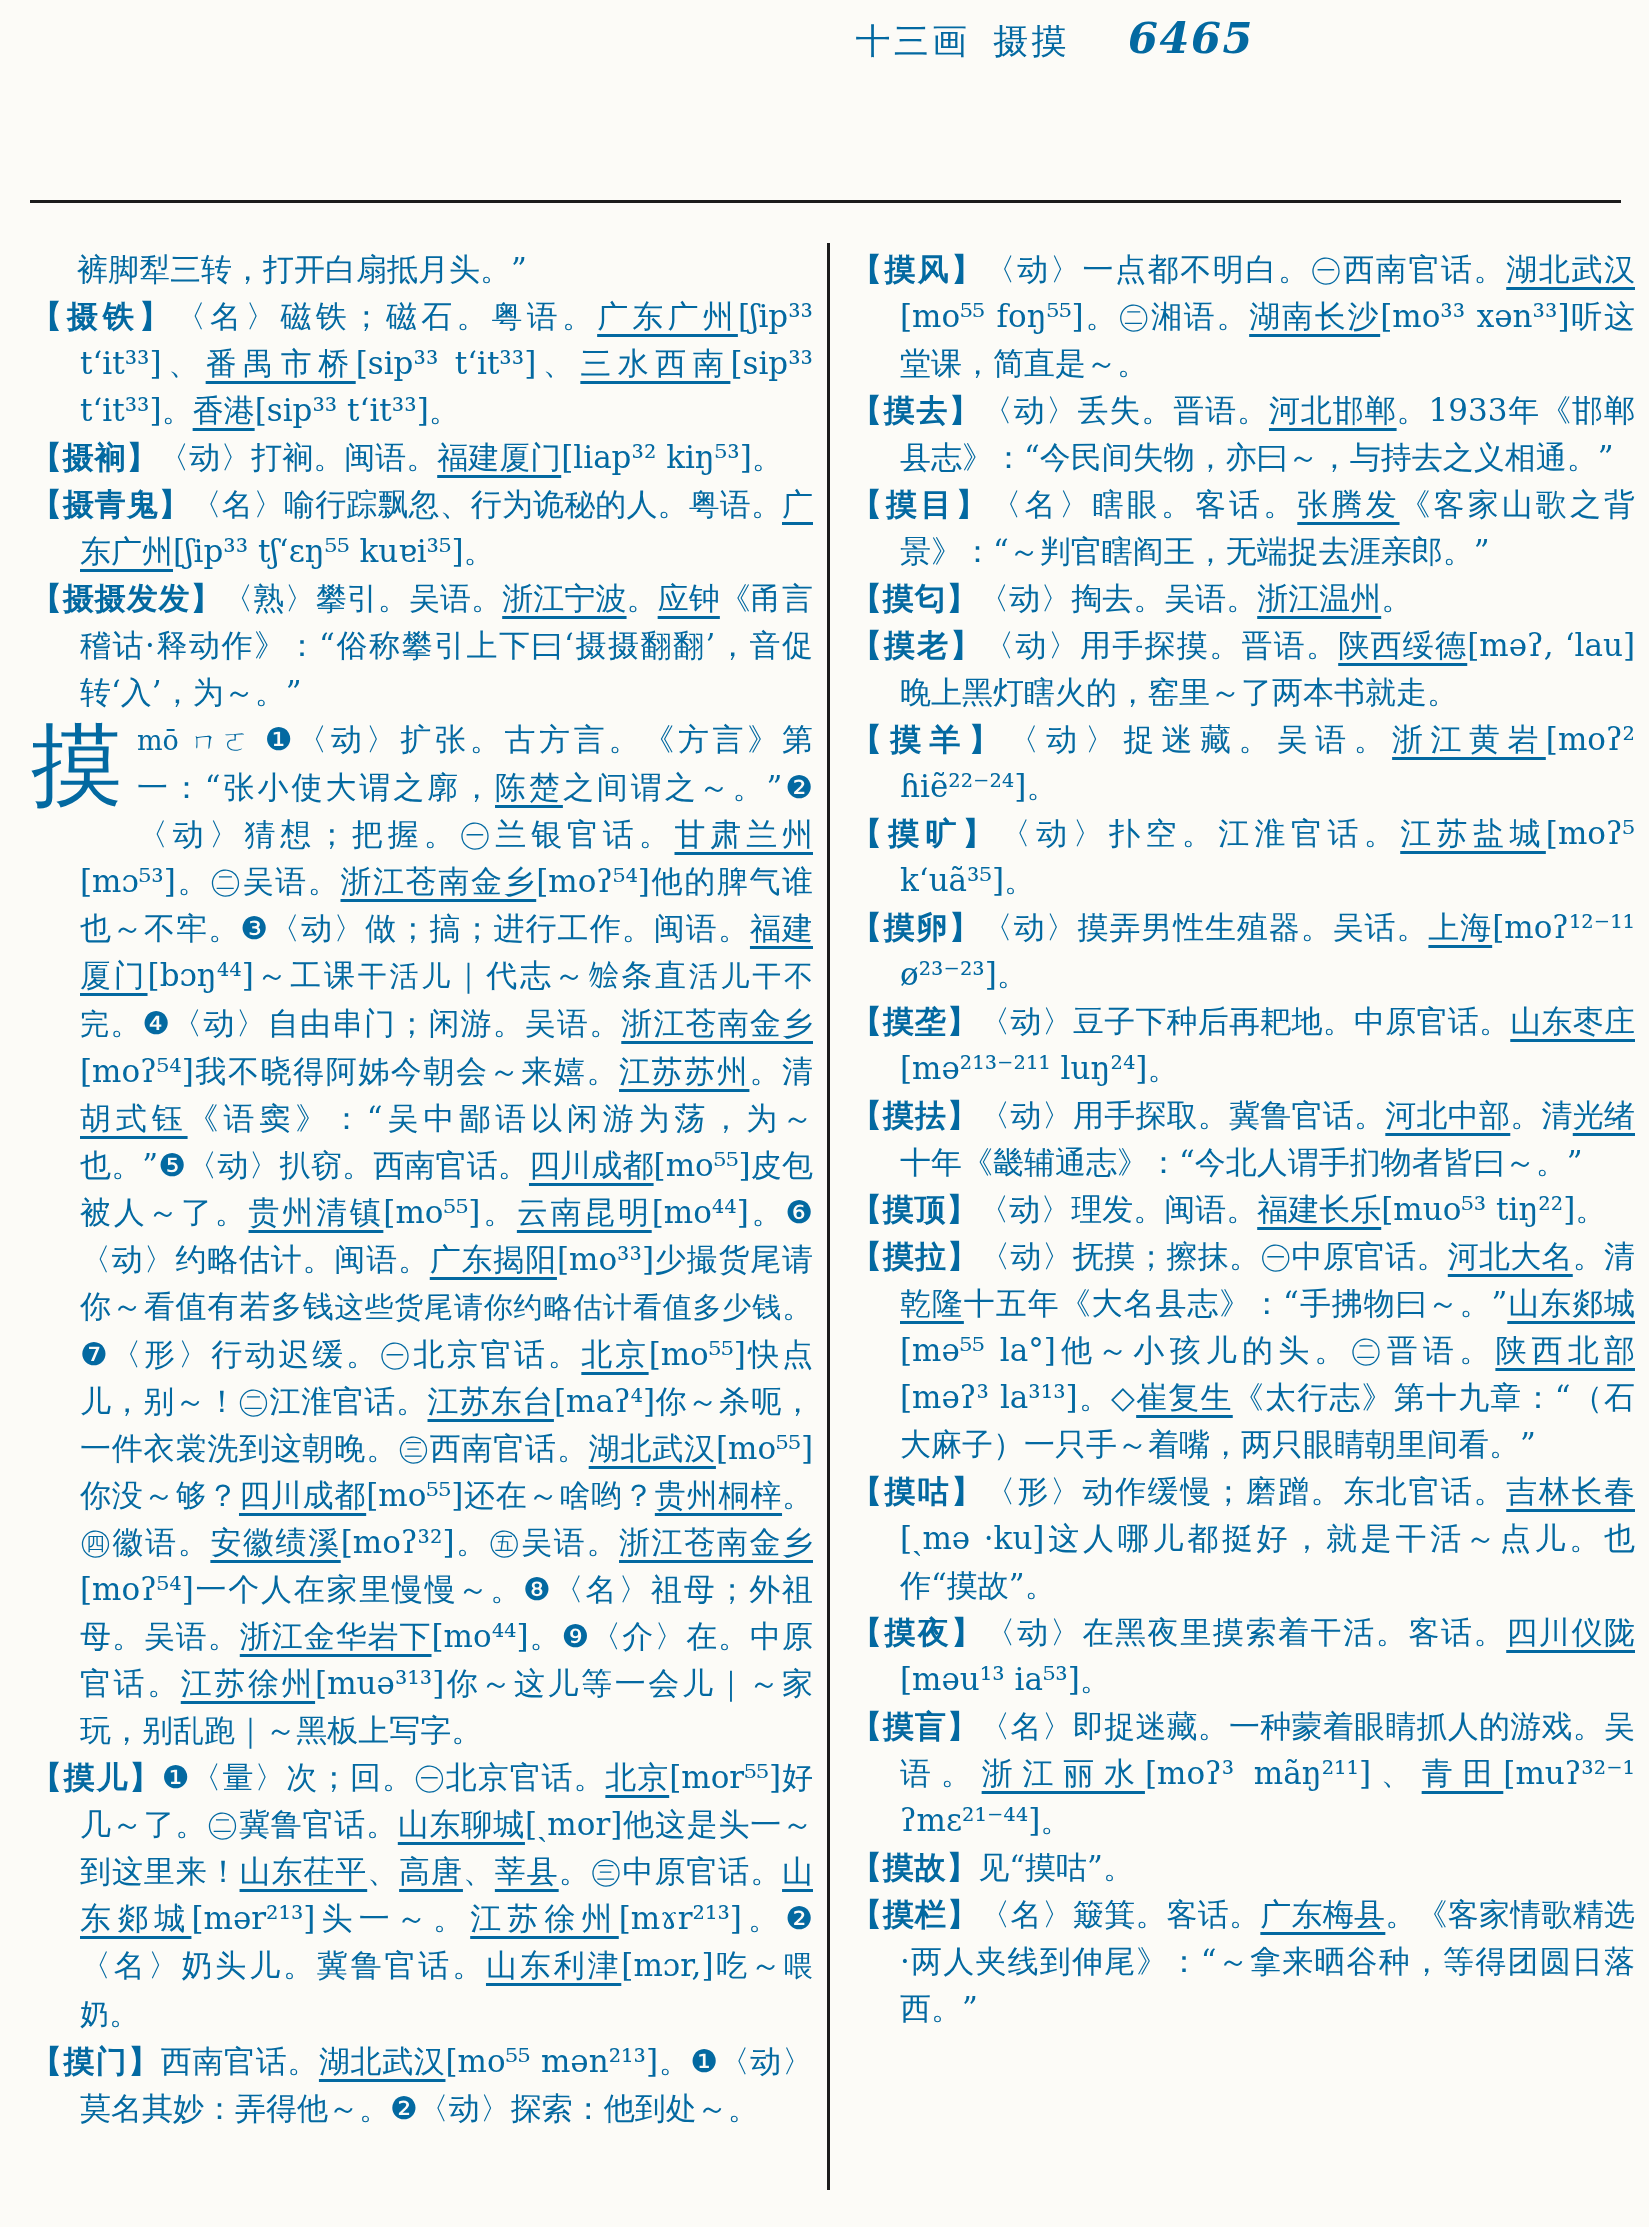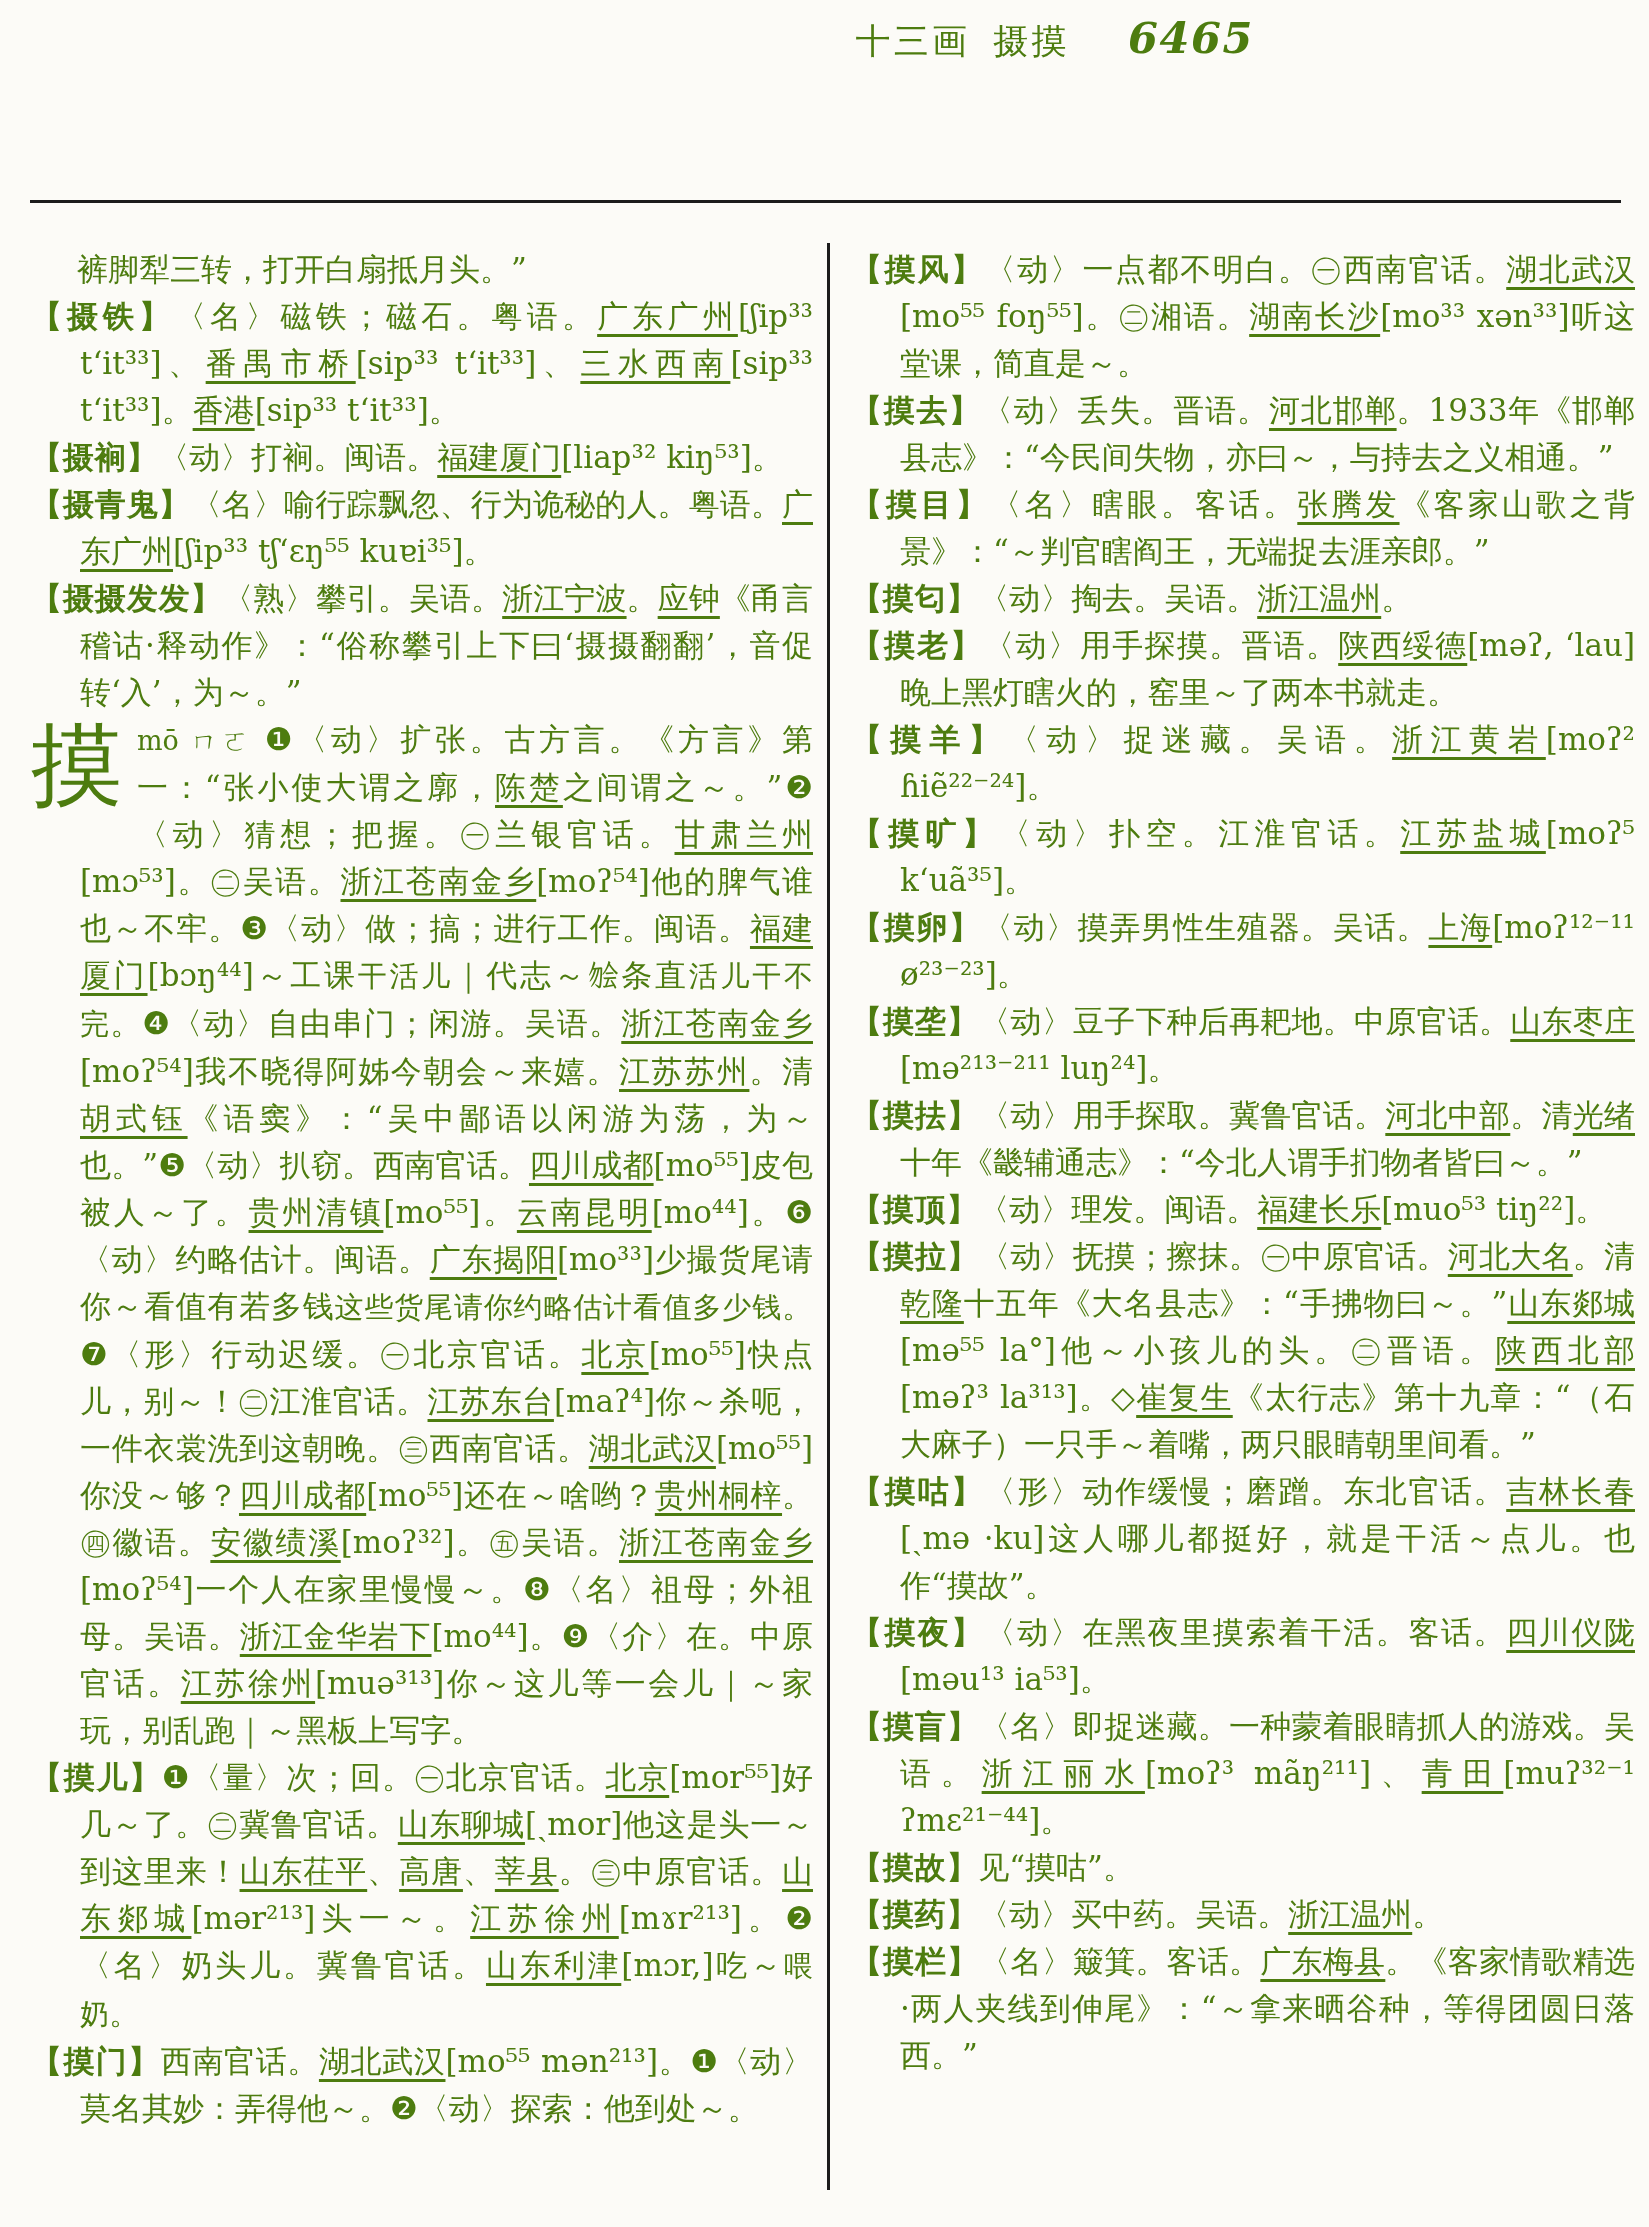--- a/index.html
+++ b/index.html
@@ -1,20 +1,20 @@
 <!DOCTYPE html>
 <html style="font-size:13.2px"><head>
 <meta charset="utf-8">
 <style>
   html,body{margin:0;padding:0;background:#d8d6d0;}
   .page{
     position:relative;
     width:1650px;height:2227px;
     background:#fcfbf7;
-    color:#4d7c0f;
+    color:#0369a1;
     font-family:"DejaVu Serif","Liberation Serif",serif;
     overflow:hidden;
   }
   .header{
     position:absolute;top:13.2px;left:0;width:1254px;
     text-align:right;font-size:35px;letter-spacing:3.3px;
     white-space:nowrap;
   }
   .header .words{margin-left:23px;}
   .header .pageno{
@@ -69,17 +69,16 @@
       <div class="entry"><span class="hw">【摸旷】</span><span>〈动〉扑空。江淮官话。</span><span class="u">江苏盐城</span><span>[moʔ⁵ k‘uã³⁵]。</span></div>
       <div class="entry"><span class="hw">【摸卵】</span><span>〈动〉摸弄男性生殖器。吴话。</span><span class="u">上海</span><span>[moʔ¹²⁻¹¹ ø²³⁻²³]。</span></div>
       <div class="entry"><span class="hw">【摸垄】</span><span>〈动〉豆子下种后再耙地。中原官话。</span><span class="u">山东枣庄</span><span>[mə²¹³⁻²¹¹ luŋ²⁴]。</span></div>
       <div class="entry"><span class="hw">【摸抾】</span><span>〈动〉用手探取。冀鲁官话。</span><span class="u">河北中部</span><span>。清</span><span class="u">光绪</span><span>十年《畿辅通志》：“今北人谓手扪物者皆曰～。”</span></div>
       <div class="entry"><span class="hw">【摸顶】</span><span>〈动〉理发。闽语。</span><span class="u">福建长乐</span><span>[muo⁵³ tiŋ²²]。</span></div>
       <div class="entry"><span class="hw">【摸拉】</span><span>〈动〉抚摸；擦抹。㊀中原官话。</span><span class="u">河北大名</span><span>。清</span><span class="u">乾隆</span><span>十五年《大名县志》：“手拂物曰～。”</span><span class="u">山东郯城</span><span>[mə⁵⁵ la°]他～小孩儿的头。㊁晋语。</span><span class="u">陕西北部</span><span>[məʔ³ la³¹³]。◇</span><span class="u">崔复生</span><span>《太行志》第十九章：“（石大麻子）一只手～着嘴，两只眼睛朝里间看。”</span></div>
       <div class="entry"><span class="hw">【摸咕】</span><span>〈形〉动作缓慢；磨蹭。东北官话。</span><span class="u">吉林长春</span><span>[ˎmə ·ku]这人哪儿都挺好，就是干活～点儿。也作“摸故”。</span></div>
       <div class="entry"><span class="hw">【摸夜】</span><span>〈动〉在黑夜里摸索着干活。客话。</span><span class="u">四川仪陇</span><span>[məu¹³ ia⁵³]。</span></div>
       <div class="entry"><span class="hw">【摸盲】</span><span>〈名〉即捉迷藏。一种蒙着眼睛抓人的游戏。吴语。</span><span class="u">浙江丽水</span><span>[moʔ³ mãŋ²¹¹]、</span><span class="u">青田</span><span>[muʔ³²⁻¹ ʔmɛ²¹⁻⁴⁴]。</span></div>
       <div class="entry"><span class="hw">【摸故】</span><span>见“摸咕”。</span></div>
-      <div class="entry"><span class="hw">【摸药】</span><span>〈动〉买中药。吴语。</span><span class="u">浙江温州</span><span>。</span></div>
       <div class="entry"><span class="hw">【摸栏】</span><span>〈名〉簸箕。客话。</span><span class="u">广东梅县</span><span>。《客家情歌精选·两人夹线到伸尾》：“～拿来晒谷种，等得团圆日落西。”</span></div>
     </div>
 </div>
 
 
 </body></html>

